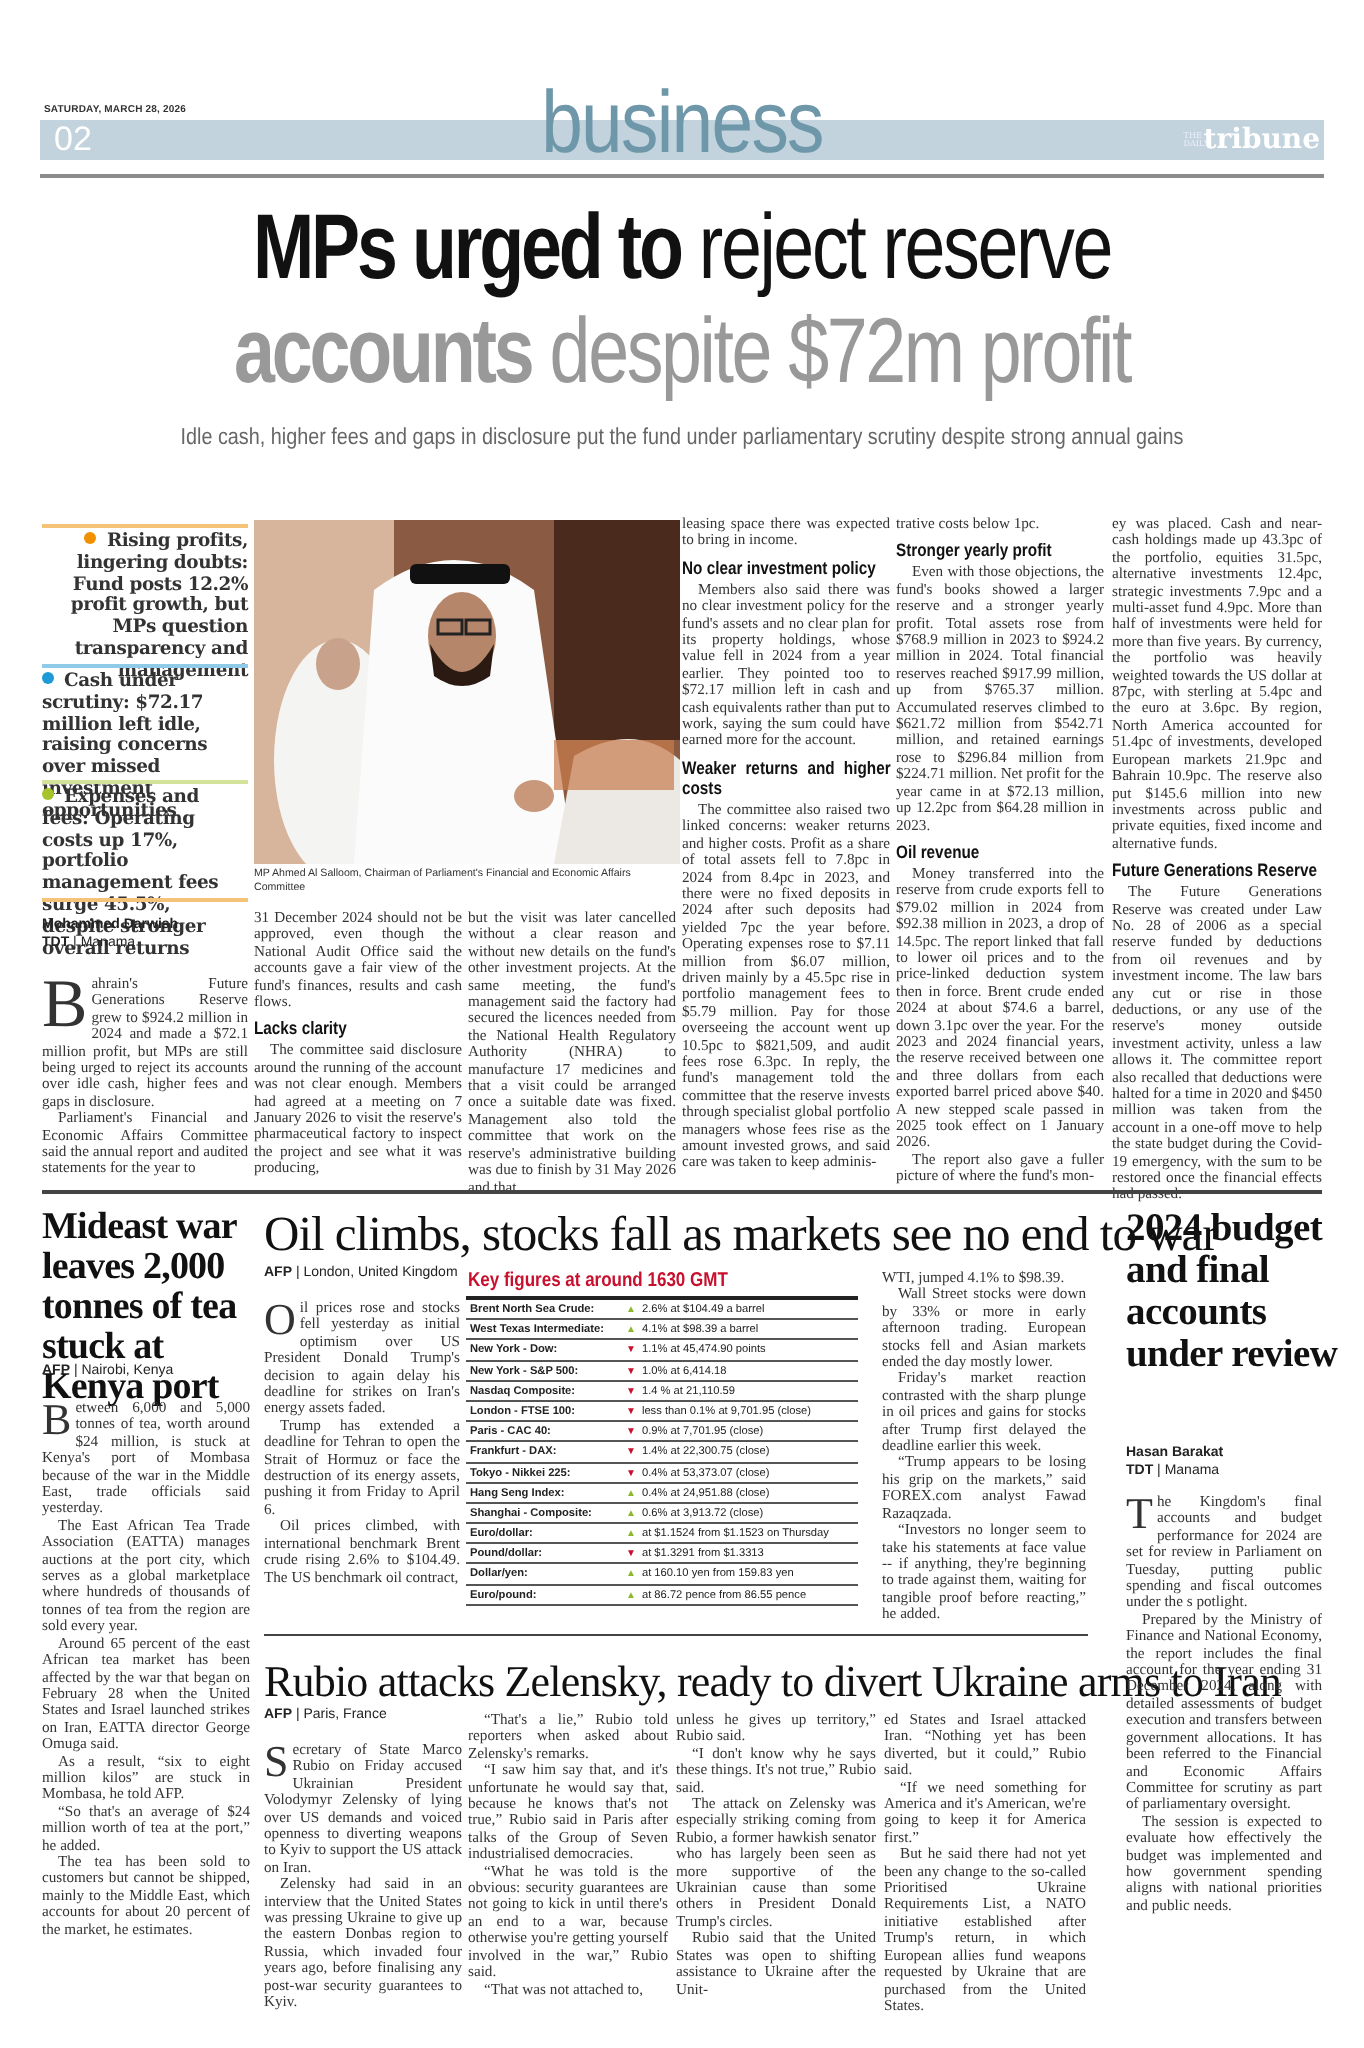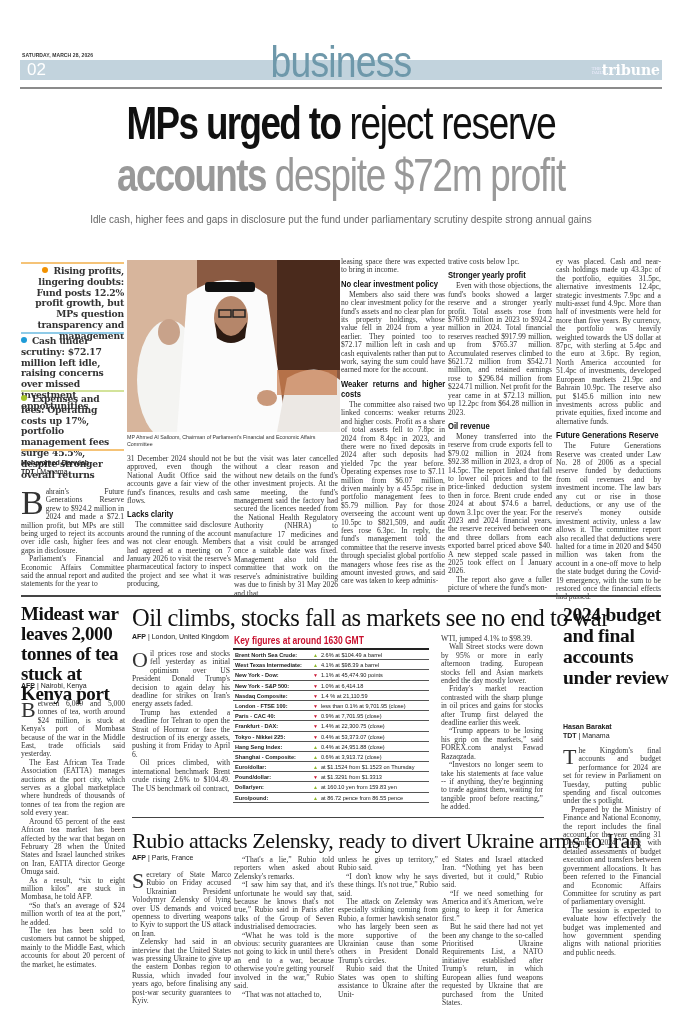--- a/index.html
+++ b/index.html
@@ -219,21 +219,21 @@
       <span class="val"><span class="up">▲</span><span>at 160.10 yen from 159.83 yen</span></span>
     </div>
     <div class="kfr">
       <span class="lab">Euro/pound:</span>
       <span class="val"><span class="up">▲</span><span>at 86.72 pence from 86.55 pence</span></span>
     </div>
   </div>
 
 <div class="col" style="left:441px;top:635px;width:102px;">
   <p class="ni">WTI, jumped 4.1% to $98.39.</p>
-  <p>Wall Street stocks were down by 95% or more in early afternoon trading. European stocks fell and Asian markets ended the day mostly lower.</p>
+  <p>Wall Street stocks were down by 33% or more in early afternoon trading. European stocks fell and Asian markets ended the day mostly lower.</p>
   <p>Friday's market reaction contrasted with the sharp plunge in oil prices and gains for stocks after Trump first delayed the deadline earlier this week.</p>
   <p>“Trump appears to be losing his grip on the markets,” said FOREX.com analyst Fawad Razaqzada.</p>
   <p>“Investors no longer seem to take his statements at face value -- if anything, they're beginning to trade against them, waiting for tangible proof before reacting,” he added.</p>
 </div>
 
 <div class="rule" style="left:132px;top:817px;width:412px;height:1px;"></div>
 
 <div class="h2" id="rubio-hl">Rubio attacks Zelensky, ready to divert Ukraine arms to Iran</div>
 <div class="abs byline" style="left:132px;top:853px;"><b>AFP</b> | <span>Paris, France</span></div>
 <div class="col" style="left:132px;top:871px;width:99px;">

